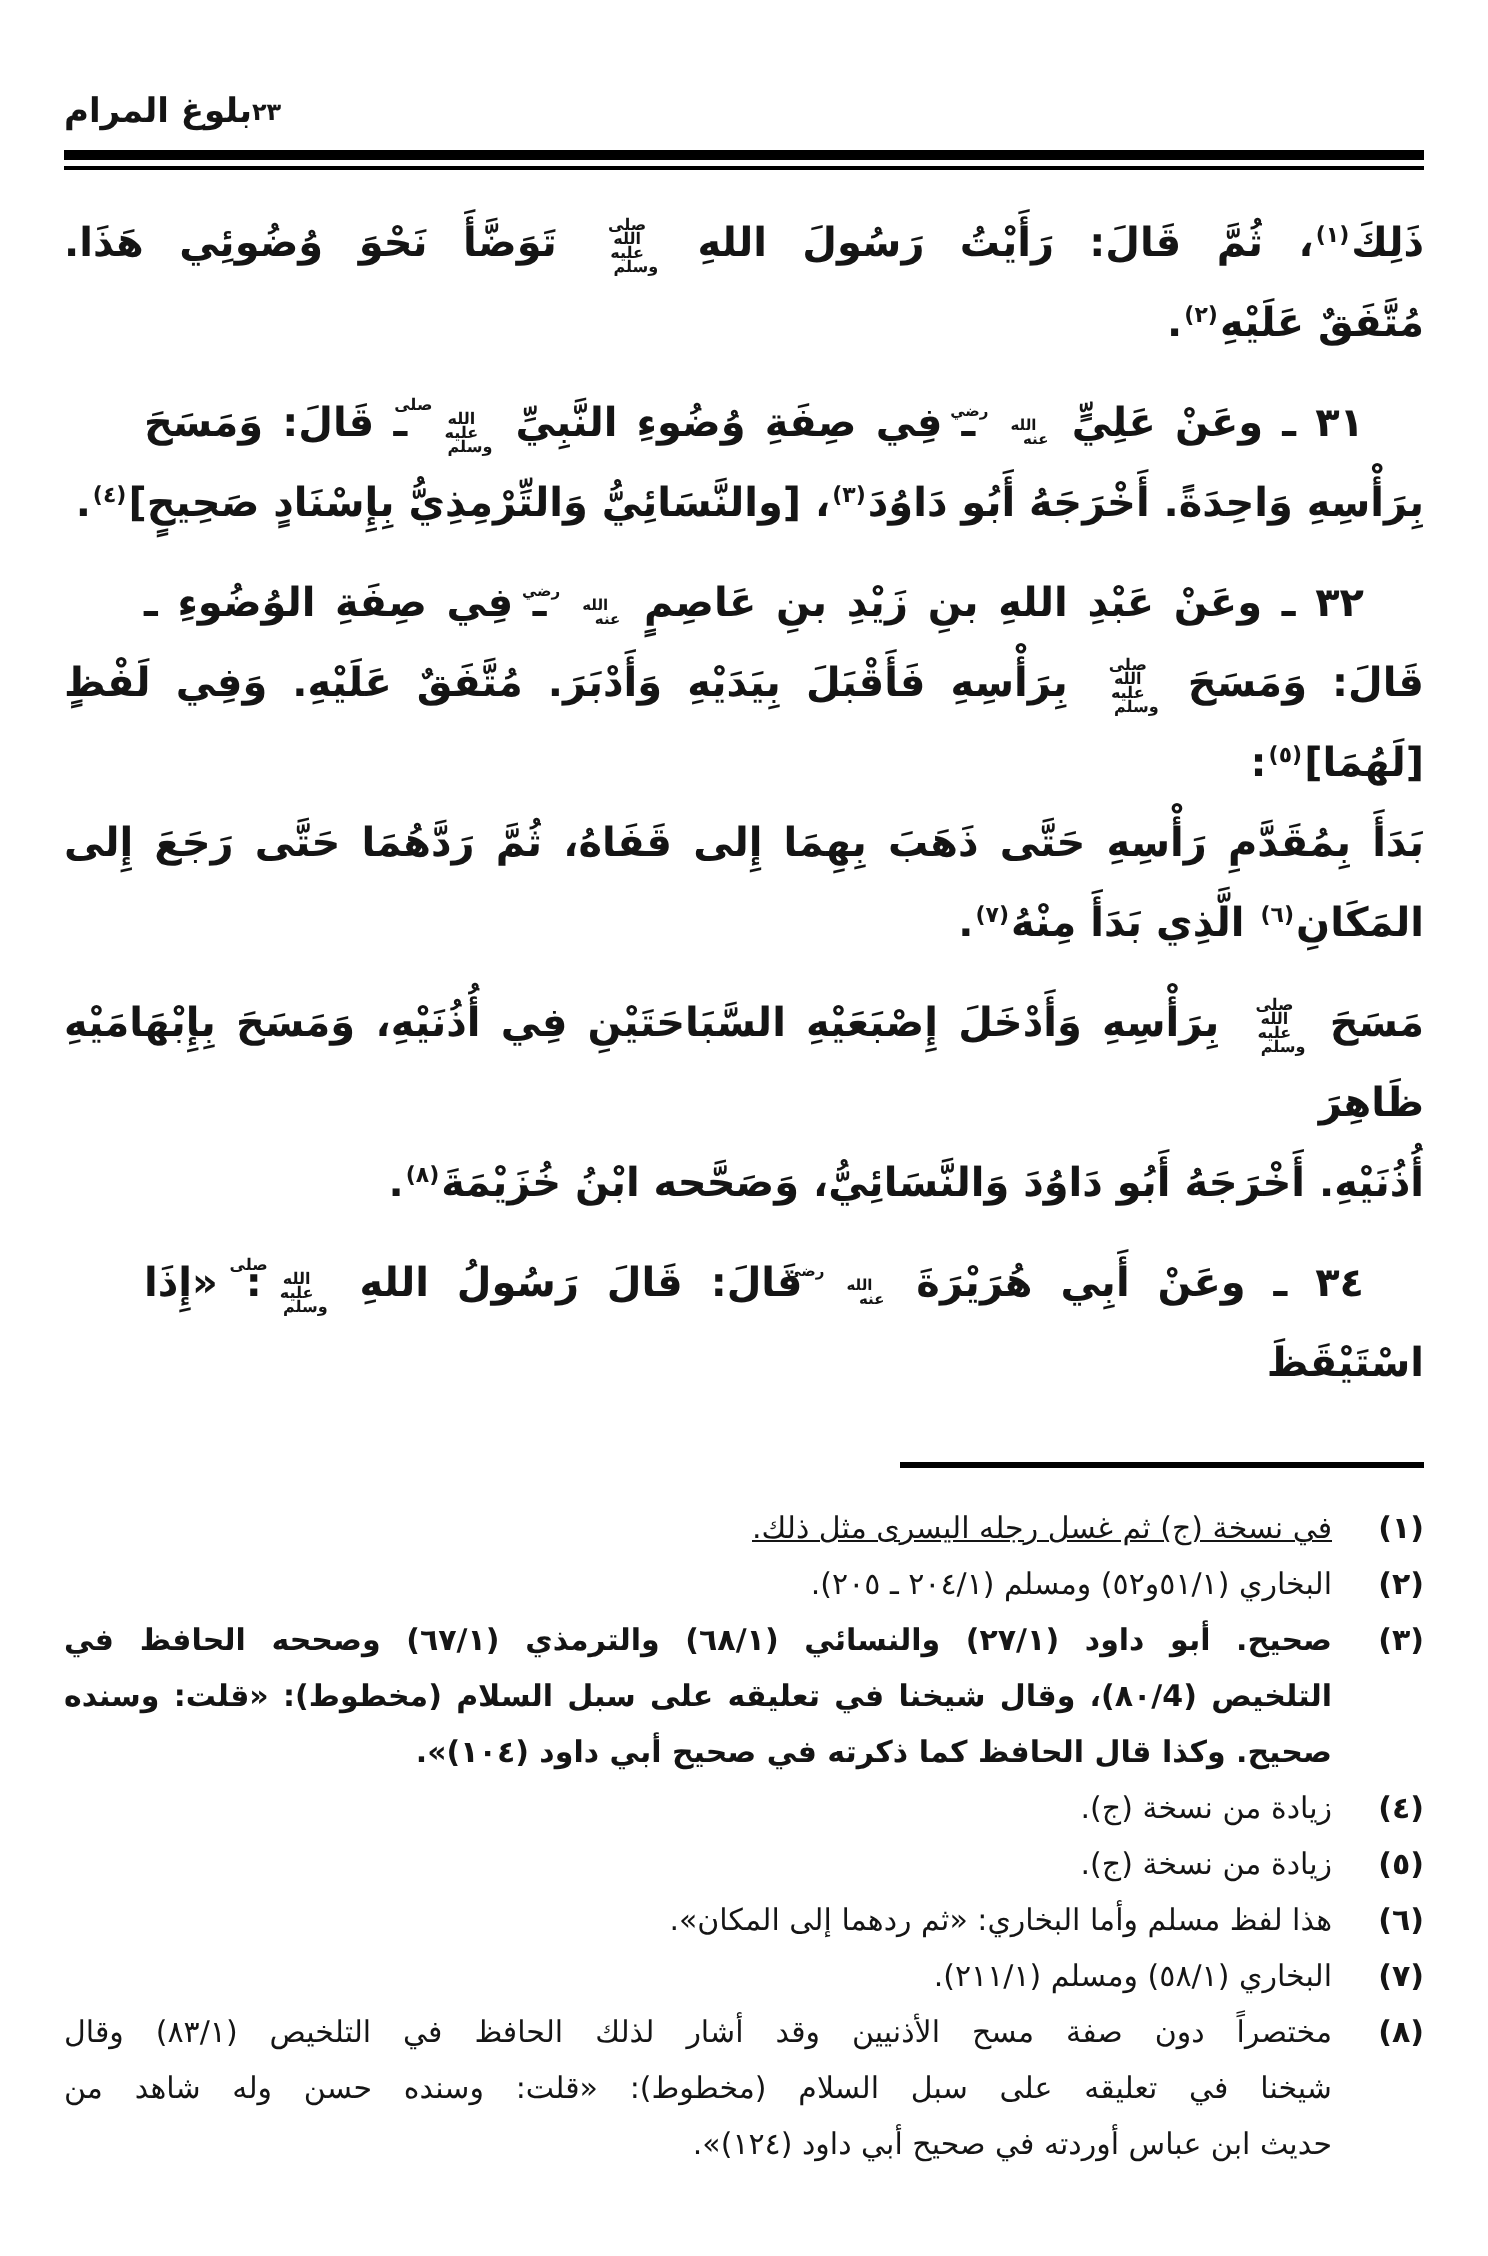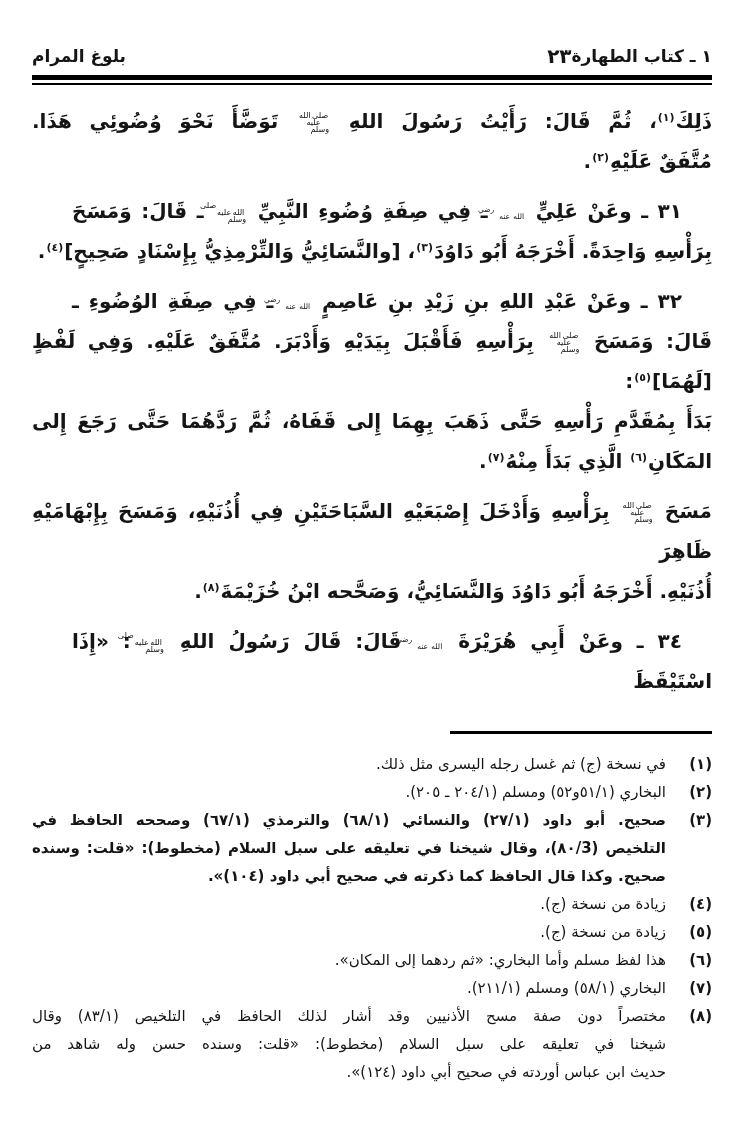--- a/index.html
+++ b/index.html
@@ -23,22 +23,22 @@
     display: flex;
     align-items: flex-end;
     justify-content: space-between;
     padding: 44px 32px 7px 32px;
     font-size: 17px;
     font-weight: bold;
     line-height: 24px;
   }
   .page-header .hdr-center {
     flex: 1;
-    text-align: right;
-    font-size: 20px;
+    text-align: left;
+    font-size: 12px;
   }
   .rules { margin: 0 32px; }
   .rule-thick { height: 5px; background: #000; }
   .rule-gap   { height: 3px; background: transparent; }
   .rule-thin  { height: 2px; background: #000; }
   
   .body-text {
     padding: 16px 32px 0 32px;
   }
   .para {
@@ -60,21 +60,21 @@
     font-weight: bold;
     line-height: 0;
     vertical-align: 7px;
     letter-spacing: -1px;
     margin: 0 1px;
   }
   .medallion {
     display: inline-block;
     width: 31px;
     font-size: 8px;
-    font-weight: normal;
+    font-weight: bold;
     line-height: 7px;
     text-align: center;
     letter-spacing: -0.5px;
     word-spacing: -1px;
     vertical-align: middle;
     margin: 0 2px;
   }
   .medallion.sm { width: 25px; font-size: 7.5px; }
   
   .fn-sep {
@@ -99,21 +99,20 @@
     top: 0;
     font-weight: bold;
   }
 </style>
 </head>
 <body>
 
 <div class="page">
 
   <header class="page-header">
-    <span class="hdr-right">١ ـ كتاب الطهارة</span>
     <span class="hdr-center">٢٣</span>
     <span class="hdr-left">بلوغ المرام</span>
   </header>
 
   <div class="rules">
     <div class="rule-thick"></div>
     <div class="rule-gap"></div>
     <div class="rule-thin"></div>
   </div>
 
@@ -139,35 +138,35 @@
       <div class="para">
         <div class="bline indent">٣٤ ـ وعَنْ أَبِي هُرَيْرَةَ <span class="medallion sm">رضي الله عنه</span> قَالَ: قَالَ رَسُولُ اللهِ <span class="medallion">صلى الله عليه وسلم</span>: «إِذَا اسْتَيْقَظَ</div>
       </div>
     </main>
 
   <div class="fn-sep"></div>
 
   <section class="footnotes">
       <div class="fn">
         <span class="fn-num">(١)</span>
-        <span class="fn-text" style="display: block;">
+        <span class="fn-text" style="display: block; text-decoration: underline;">
           <div class="bline end">في نسخة (ج) ثم غسل رجله اليسرى مثل ذلك.</div>
         </span>
       </div>
       <div class="fn">
         <span class="fn-num">(٢)</span>
         <span class="fn-text" style="display: block;">
           <div class="bline end">البخاري (٥١/١و٥٢) ومسلم (٢٠٤/١ ـ ٢٠٥).</div>
         </span>
       </div>
       <div class="fn">
         <span class="fn-num">(٣)</span>
         <span class="fn-text" style="display: block; font-weight: bold;">
           <div class="bline">صحيح. أبو داود (٢٧/١) والنسائي (٦٨/١) والترمذي (٦٧/١) وصححه الحافظ في</div>
-          <div class="bline">التلخيص (٨٠/3)، وقال شيخنا في تعليقه على سبل السلام (مخطوط): «قلت: وسنده</div>
+          <div class="bline">التلخيص (٨٠/4)، وقال شيخنا في تعليقه على سبل السلام (مخطوط): «قلت: وسنده</div>
           <div class="bline end">صحيح. وكذا قال الحافظ كما ذكرته في صحيح أبي داود (١٠٤)».</div>
         </span>
       </div>
       <div class="fn">
         <span class="fn-num">(٤)</span>
         <span class="fn-text" style="display: block;">
           <div class="bline end">زيادة من نسخة (ج).</div>
         </span>
       </div>
       <div class="fn">

